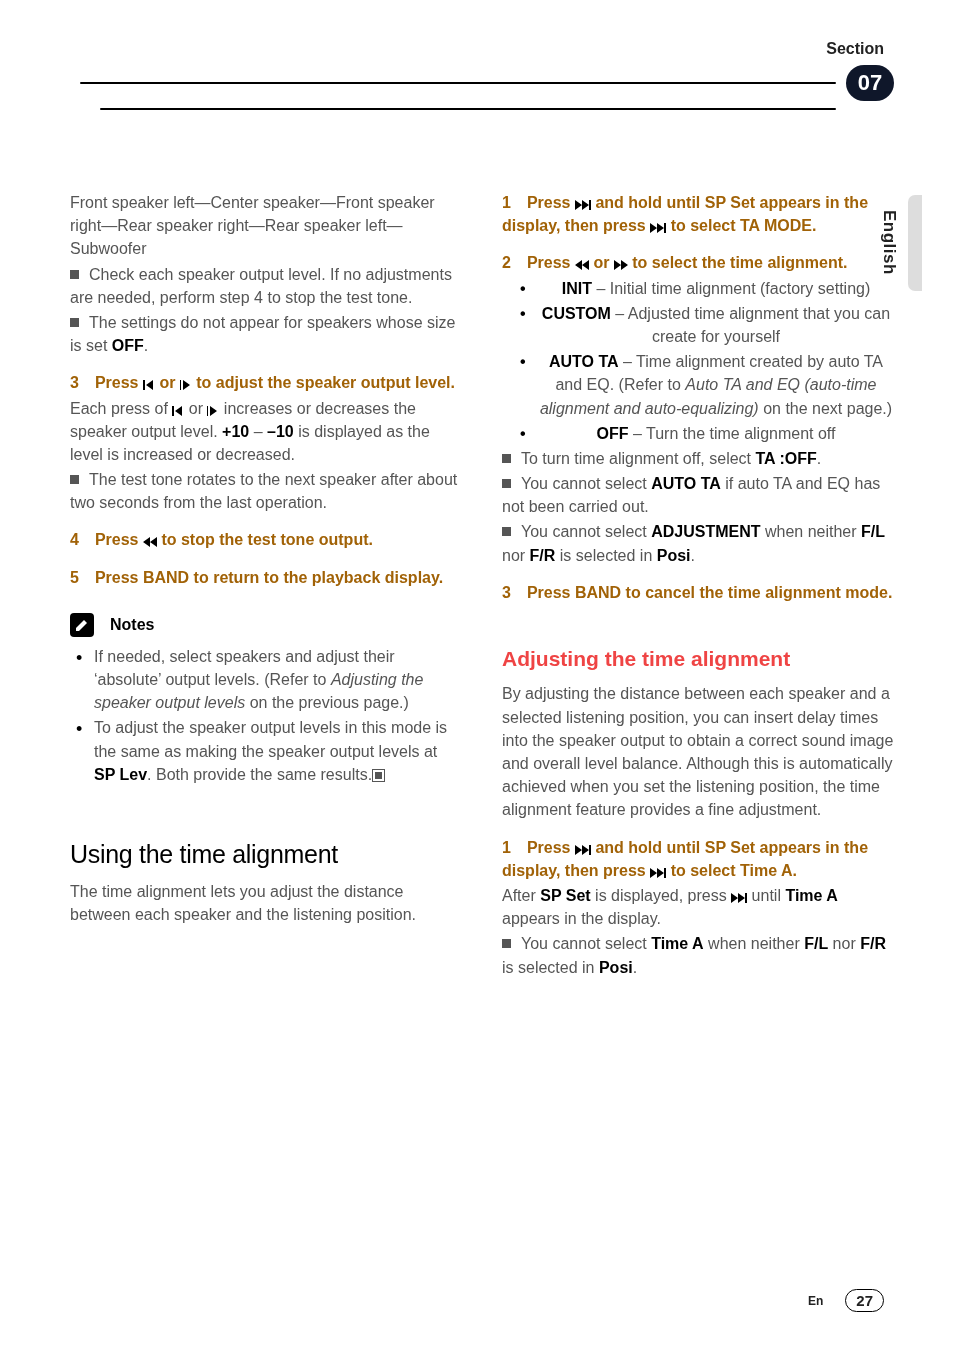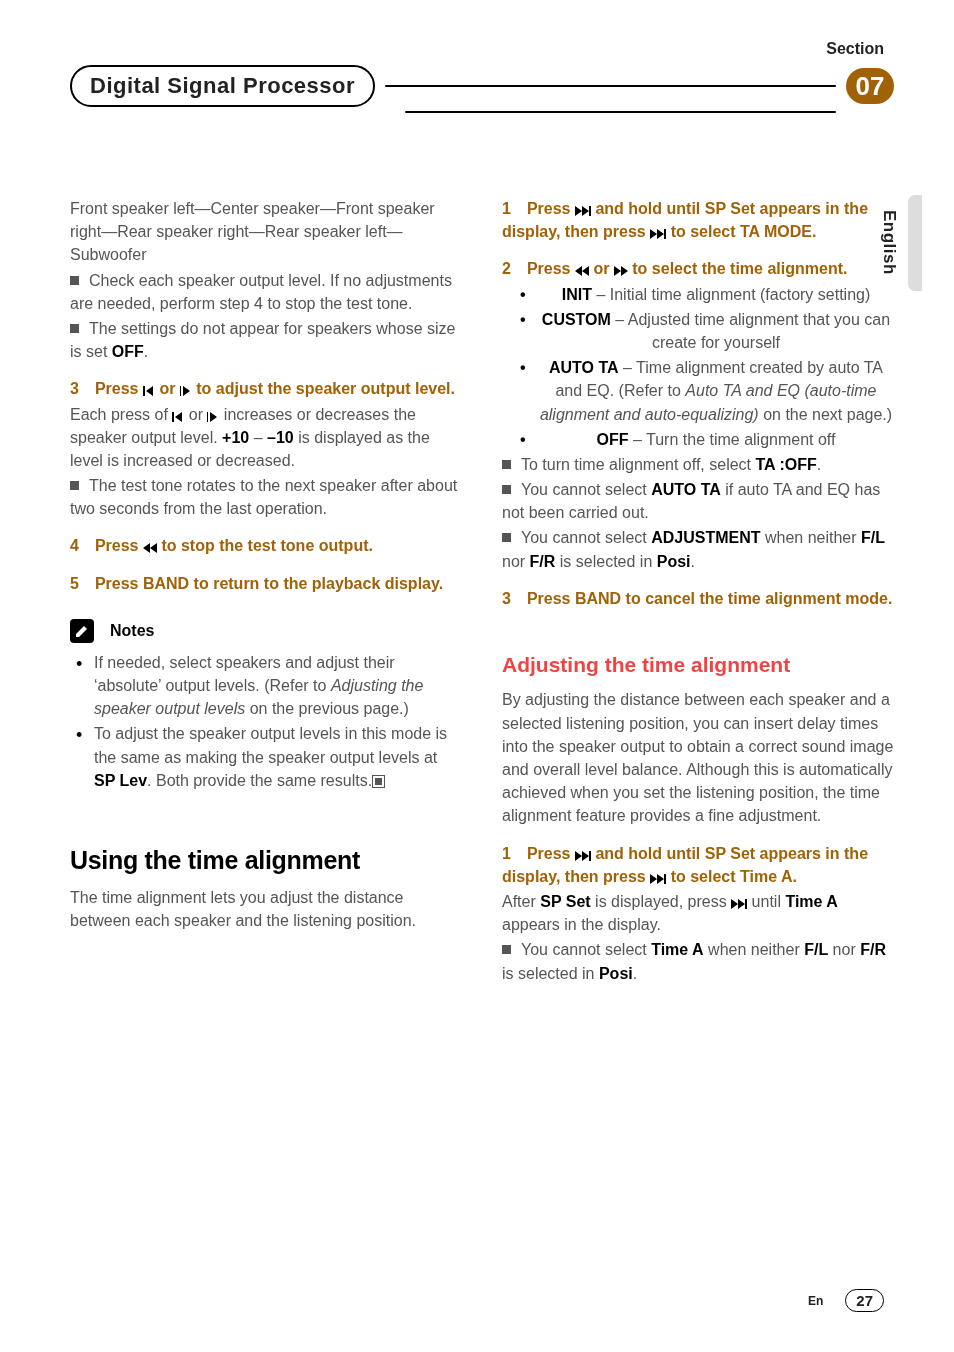--- a/index.html
+++ b/index.html
@@ -47,24 +47,24 @@
       content: "";
       position: absolute;
       left: 20px;
       right: 0;
       bottom: -26px;
       height: 2px;
       background: #000;
       border-radius: 2px;
     }
     .section-num-pill {
-      background: #a16207;
+      background: #0f172a;
       color: #fff;
       border-radius: 20px;
-      font-size: 26px;
+      font-size: 22px;
       font-weight: 900;
       width: 48px;
       height: 36px;
       display: flex;
       align-items: center;
       justify-content: center;
     }
     .lang-tab {
       position: absolute;
       right: 32px;
@@ -166,21 +166,21 @@
       position: relative;
     }
     .end-box::after {
       content: "";
       position: absolute;
       inset: 2px;
       background: #555;
     }
     h2.section-h {
       font-size: 25px;
-      font-weight: 700;
+      font-weight: 400;
       color: #000;
       margin-top: 50px;
       margin-bottom: 8px;
       letter-spacing: -0.3px;
     }
     h3.sub-h {
       font-size: 21px;
       font-weight: 900;
       color: #ef4444;
       margin-top: 40px;
@@ -226,21 +226,20 @@
       </g>
     <g id="i-pause-right">
         <path d="M0 0 h2 v10 h-2 Z M4 0 L11 5 L4 10 Z" fill="#000" transform="translate(-1,0)"></path>
       </g>
   </defs>
 </svg>
 
 <div class="section-label">Section</div>
 
 <div class="header-row">
-  <div class="section-title-pill">Digital Signal Processor</div>
   <div class="header-line"></div>
   <div class="section-num-pill">07</div>
 </div>
 
 <div class="lang-tab"></div>
 <div class="lang-label">English</div>
 
 <div class="columns">
 
   <div class="col">

